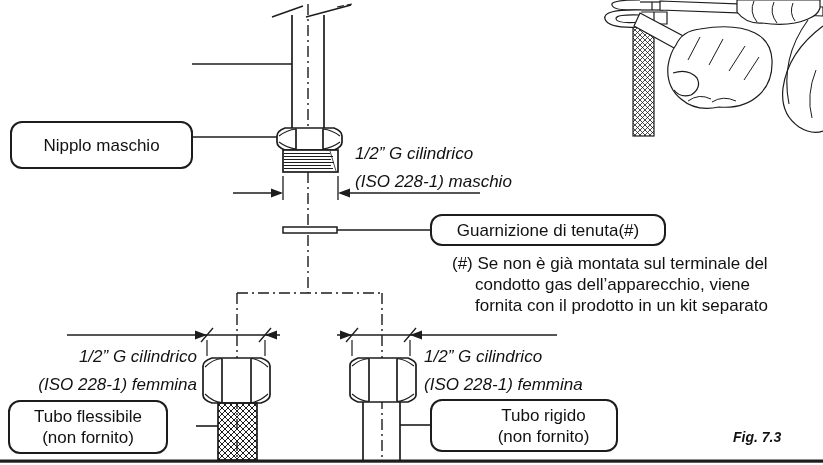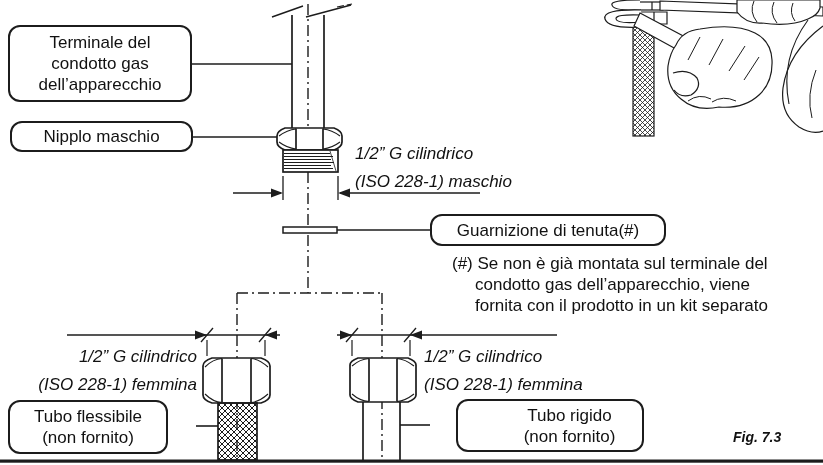--- a/index.html
+++ b/index.html
@@ -152,32 +152,29 @@
       <path d="M673,73 Q688,68 697,78 Q702,88 691,95 Q680,98 674,90" fill="#fff"></path>
       <path d="M688,101 Q699,93 711,99 M712,102 Q723,95 736,101" stroke-width="1"></path>
 
       <path d="M737,0 L737,12 Q746,24 762,23 Q790,27 808,19 Q818,15 820,8 L820,0 Z" fill="#fff"></path>
       <path d="M754,1 Q749,12 757,22 M774,2 Q769,13 777,23 M793,3 Q789,13 795,21" stroke-width="1"></path>
     </g>
 
     <rect x="0" y="459.5" width="823" height="3.2" fill="#1c1c1c" stroke="none"></rect>
   </svg>
 
-  <div class="callout" style="left:8px;top:25px;width:184px;height:77px;">Terminale del
-condotto gas
-dell’apparecchio</div>
 
-  <div class="callout" style="left:10px;top:121px;width:183px;height:31px;">Nipplo maschio</div>
+  <div class="callout" style="left:10px;top:121px;width:183px;height:48px;">Nipplo maschio</div>
 
   <div class="callout" style="left:430px;top:214px;width:236px;height:32px;">Guarnizione di tenuta(#)</div>
 
   <div class="callout" style="left:8px;top:400px;width:160px;height:54px;">Tubo flessibile
 (non fornito)</div>
 
-  <div class="callout" style="left:456px;top:399px;width:188px;height:53px;padding-left:39px;">Tubo rigido
+  <div class="callout" style="left:430px;top:399px;width:188px;height:53px;padding-left:39px;">Tubo rigido
 (non fornito)</div>
 
   <div class="spec" style="left:355px;top:140px;">1/2” G cilindrico
 (ISO 228-1) maschio</div>
 
   <div class="spec" style="left:0px;top:343px;width:197px;text-align:right;">1/2” G cilindrico
 (ISO 228-1) femmina</div>
 
   <div class="spec" style="left:424px;top:343px;">1/2” G cilindrico
 (ISO 228-1) femmina</div>

